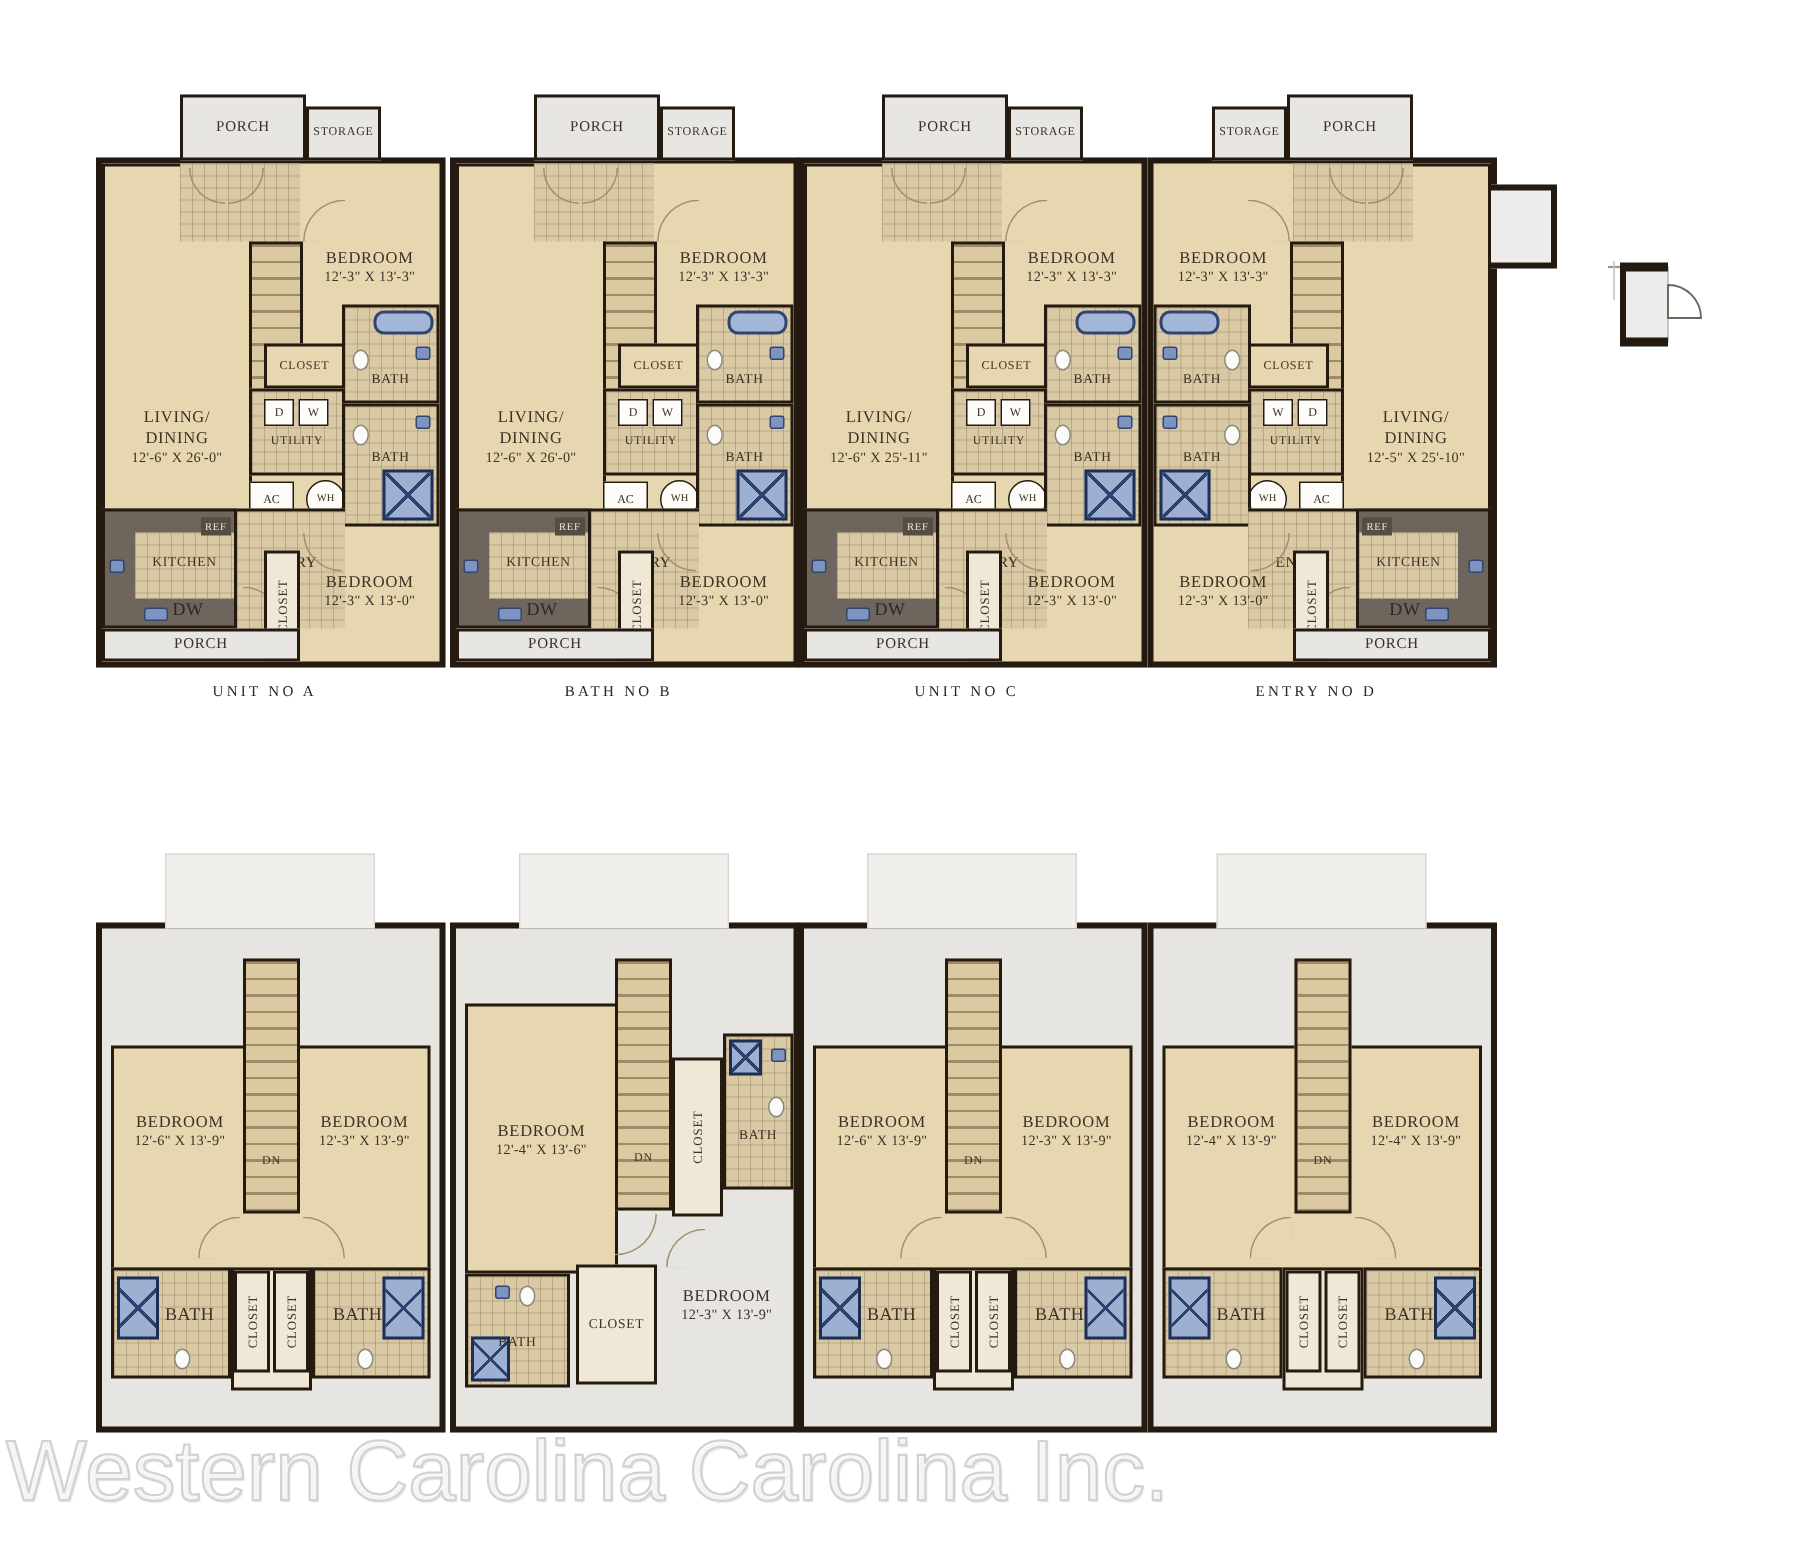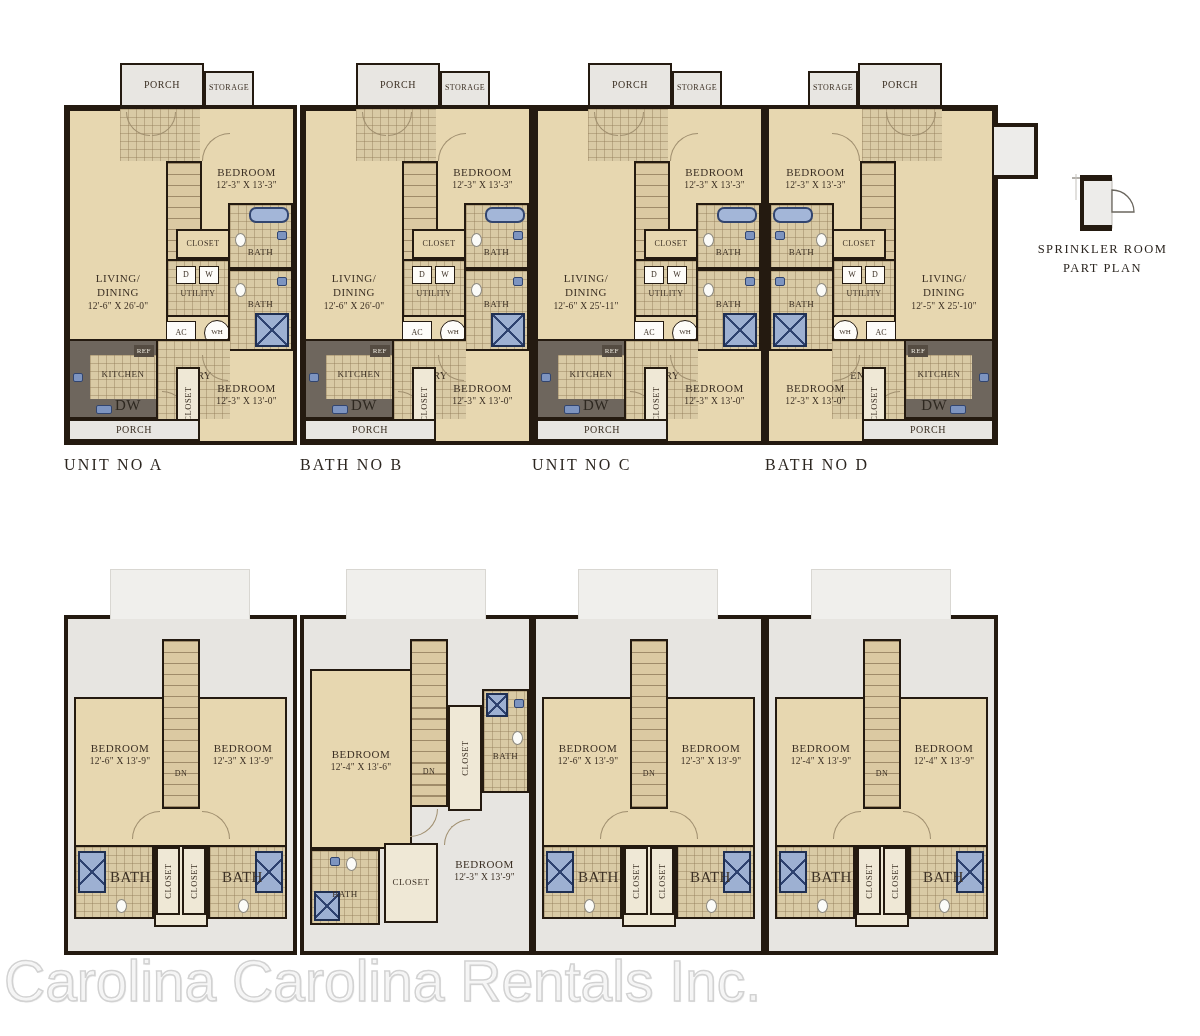--- a/index.html
+++ b/index.html
@@ -16,40 +16,40 @@
   .g{background:#e8e6e2}
   .tile{background-color:#d9caa5;background-image:linear-gradient(rgba(148,126,90,.45) 1px,transparent 1px),linear-gradient(90deg,rgba(148,126,90,.45) 1px,transparent 1px);background-size:8px 8px}
   .st{background-color:#dbc9a2;background-image:repeating-linear-gradient(180deg,rgba(110,88,58,.55) 0 1.5px,transparent 1.5px 11px)}
   .dorm{position:absolute;box-sizing:border-box;background:#f0efec;border:1px solid #d9d7d2;border-bottom:none}
   .bump{position:absolute;box-sizing:border-box;background:#edecea;border:4px solid #241a10}
   
   .c{position:absolute;left:0;right:0;text-align:center;line-height:1.3}
   .l{display:block;font-size:11px;letter-spacing:.5px}
   .dims{display:block;font-size:9.5px;letter-spacing:.2px}
   .s10{font-size:10px}.s9{font-size:9px}.s8{font-size:8px}
-  .sp{position:absolute;font-size:15px;letter-spacing:.4px;white-space:nowrap}
+  .sp{position:absolute;font-size:12px;letter-spacing:.4px;white-space:nowrap}
   .v{position:absolute;left:50%;top:50%;transform:translate(-50%,-50%) rotate(-90deg);font-size:8.5px;letter-spacing:.6px;white-space:nowrap}
   
   .tub{position:absolute;background:#a3b6d8;border:2px solid #32456f;border-radius:7px;box-sizing:border-box}
   .shw{position:absolute;box-sizing:border-box;background:#9db0d2;border:2.5px solid #1f2f52;
        background-image:linear-gradient(45deg,transparent calc(50% - 1px),#2e4270 calc(50% - 1px) calc(50% + 1px),transparent calc(50% + 1px)),
                         linear-gradient(135deg,transparent calc(50% - 1px),#2e4270 calc(50% - 1px) calc(50% + 1px),transparent calc(50% + 1px))}
   .wc{position:absolute;width:11px;height:14px;background:#fbfbf8;border:1.5px solid #8b887f;border-radius:50%;box-sizing:border-box}
   .snk{position:absolute;width:10px;height:9px;background:#7d94c0;border:1.5px solid #32456f;border-radius:2px;box-sizing:border-box}
   .kc{background:#6e665d;border:2.5px solid #241a10}
   .ref{position:absolute;background:#554c42;color:#e9e5db;font-size:7px;letter-spacing:.5px;padding:2px 3px}
   .box{position:absolute;box-sizing:border-box;background:#fdfcf9;border:1.5px solid #241a10;font-size:8px;text-align:center}
   .circ{border-radius:50%}
   .arc{position:absolute;box-sizing:border-box;border:1.2px solid #a08f6f;background:transparent}
   .aTL{border-right:none;border-bottom:none;border-radius:100% 0 0 0}
   .aTR{border-left:none;border-bottom:none;border-radius:0 100% 0 0}
   .aBL{border-right:none;border-top:none;border-radius:0 0 0 100%}
   .aBR{border-left:none;border-top:none;border-radius:0 0 100% 0}
   
-  .ulabel{position:absolute;text-align:left;font-size:16px;letter-spacing:2.2px;color:#2c2620}
+  .ulabel{position:absolute;text-align:center;font-size:10px;letter-spacing:2.2px;color:#2c2620}
   .title{position:absolute;text-align:center;font-size:21px;letter-spacing:1.8px;color:#17130e}
   .sprcap{position:absolute;text-align:center;font-size:12.5px;letter-spacing:1.5px;line-height:1.55;color:#2c2620}
   .wm{position:absolute;font-family:"Liberation Sans","DejaVu Sans",sans-serif;font-size:57px;line-height:1.1;
       color:rgba(255,255,255,.62);-webkit-text-stroke:1.5px #d2d2d2;text-shadow:1px 1px 1px #e4e4e4;white-space:nowrap}
 </style>
 </head>
 <body>
 
 <div class="abs" style="inset:0">
 
@@ -438,37 +438,33 @@
     <div class="r g" style="left:93px;top:310px;width:132px;height:22px">
         <div class="c" style="top:2px">
           <span class="l s10">PORCH</span>
         </div>
       </div>
   </div>
 
   <div class="ulabel" style="left:64px;width:225px;top:456px">UNIT NO A</div>
   <div class="ulabel" style="left:300px;width:225px;top:456px">BATH NO B</div>
   <div class="ulabel" style="left:532px;width:225px;top:456px">UNIT NO C</div>
-  <div class="ulabel" style="left:765px;width:225px;top:456px">BATH NO D</div>
+  <div class="ulabel" style="left:765px;width:225px;top:456px">ENTRY NO D</div>
 
   <div class="abs" style="left:1068px;top:170px;width:72px;height:72px">
     <svg width="72" height="72" viewBox="0 0 72 72">
       <rect x="14" y="8" width="30" height="50" fill="#edecea" stroke="#b9b6b0" stroke-width="1"></rect>
       <path d="M12 8 H44" fill="none" stroke="#241a10" stroke-width="6"></path>
       <path d="M12 58 H44" fill="none" stroke="#241a10" stroke-width="6"></path>
       <path d="M14 8 V58" fill="none" stroke="#241a10" stroke-width="4"></path>
       <path d="M44 20 A22 22 0 0 1 66 42 L44 42 Z" fill="#ffffff" stroke="#6b675f" stroke-width="1.3"></path>
       <line x1="4" y1="8" x2="12" y2="8" stroke="#9a968f" stroke-width="1.5"></line>
       <line x1="8" y1="4" x2="8" y2="30" stroke="#c4c1bb" stroke-width="1"></line>
     </svg>
   </div>
-  <div class="sprcap" style="left:1005px;top:240px;width:195px">
-    <span style="display:block">SPRINKLER ROOM</span>
-    <span style="display:block">PART PLAN</span>
-  </div>
 
   <div class="u su" style="left:64px">
     <div class="dorm" style="left:42px;top:-50px;width:140px;height:50px"></div>
     <div class="r" style="left:6px;top:78px;width:213px;height:150px"></div>
     <div class="r nb" style="left:8px;top:122px;width:88px">
         <div class="c">
           <span class="l">BEDROOM</span>
           <span class="dims">12'-6" X 13'-9"</span>
         </div>
       </div>
@@ -626,15 +622,15 @@
       <div class="wc" style="left:40px;bottom:4px"></div>
       <span class="sp s9" style="left:34px;top:22px">BATH</span>
     </div>
     <div class="r tile" style="left:140px;top:226px;width:79px;height:74px">
       <div class="shw" style="right:2px;top:4px;width:28px;height:42px"></div>
       <div class="wc" style="left:28px;bottom:4px"></div>
       <span class="sp s9" style="left:12px;top:22px">BATH</span>
     </div>
   </div>
 
-  <div class="wm" style="left:4px;top:950px">Carolina Carolina Rentals Inc.</div>
+  <div class="wm" style="left:4px;top:950px">Western Carolina Carolina Inc.</div>
 
 </div>
 
 </body></html>

